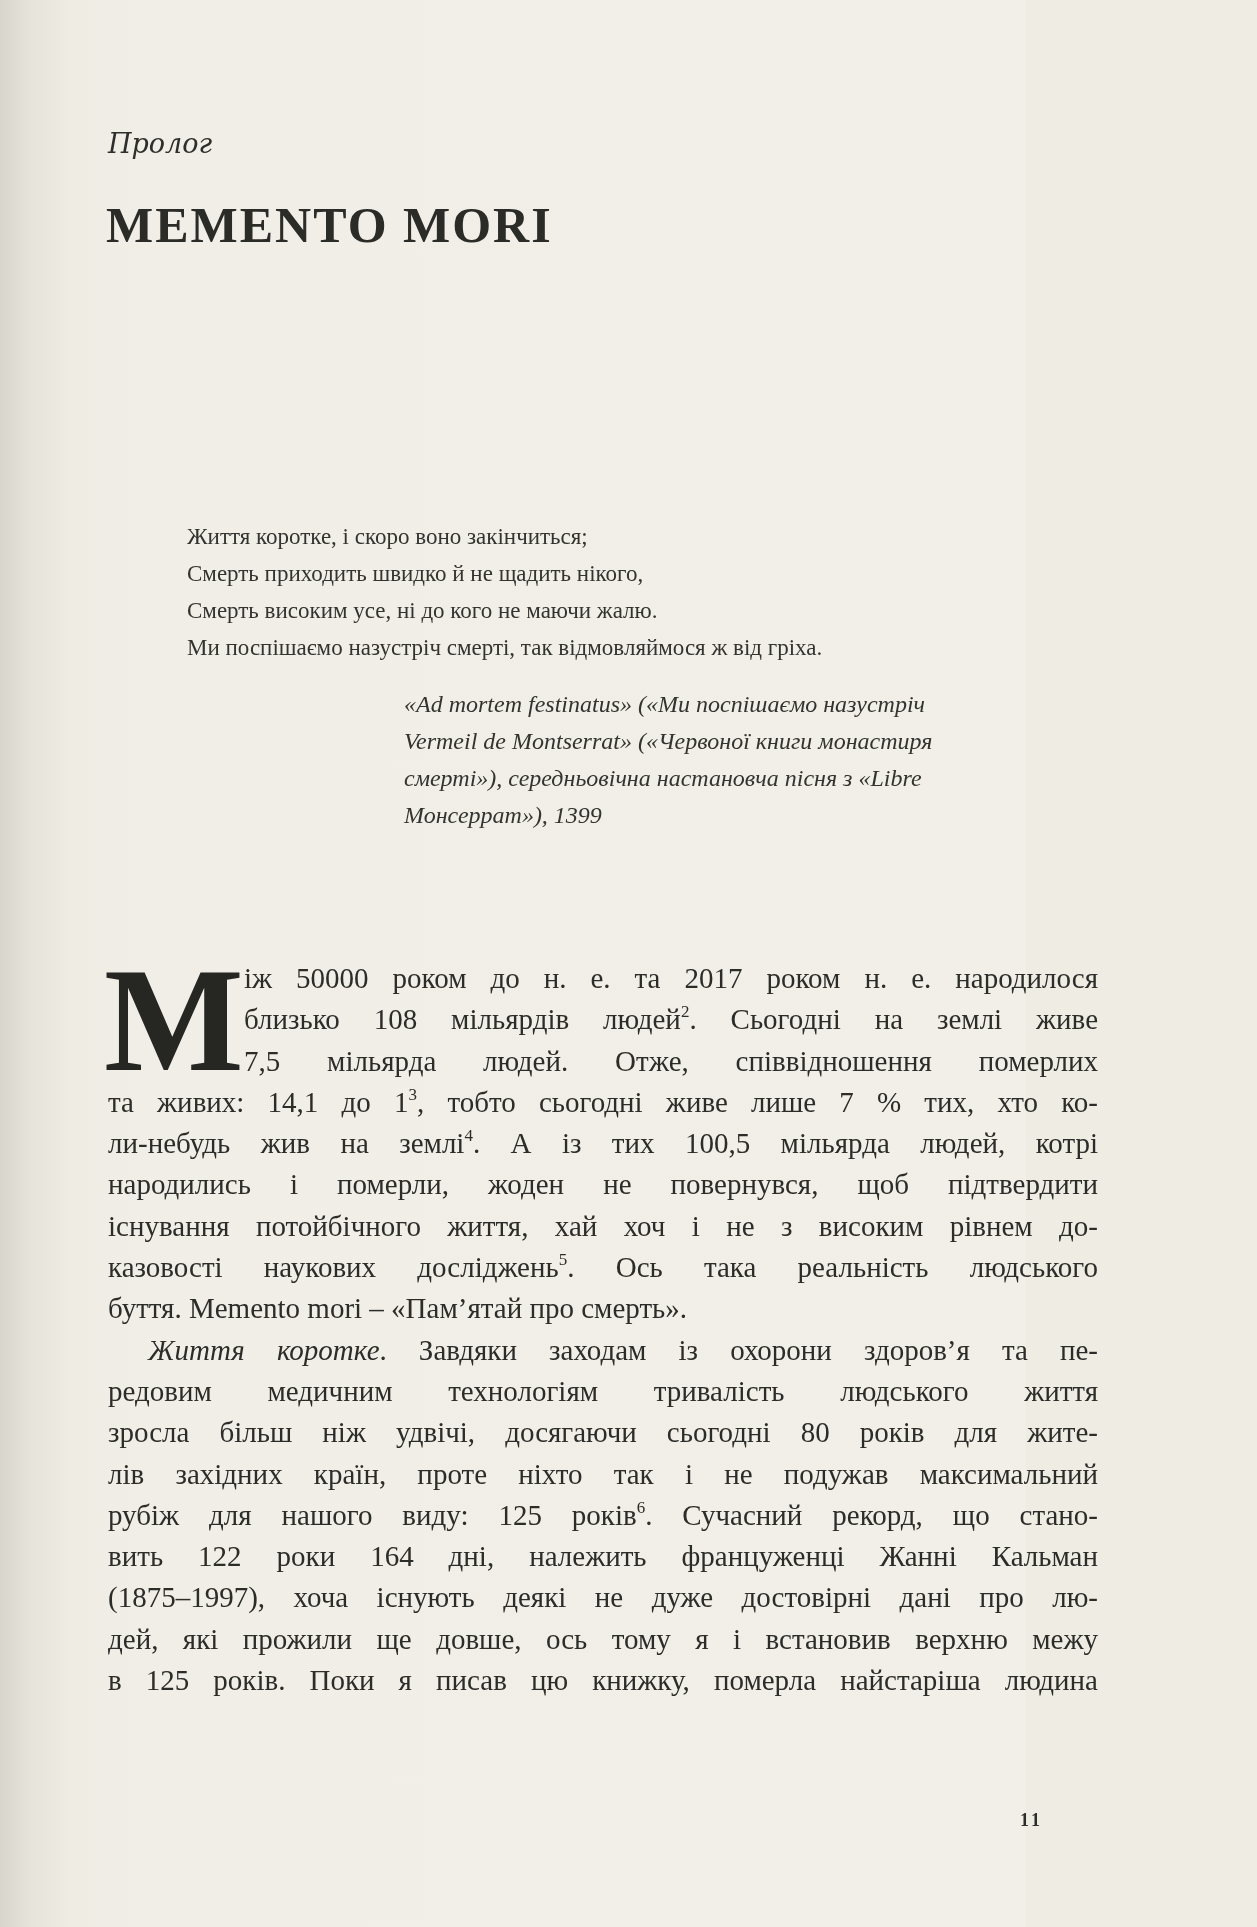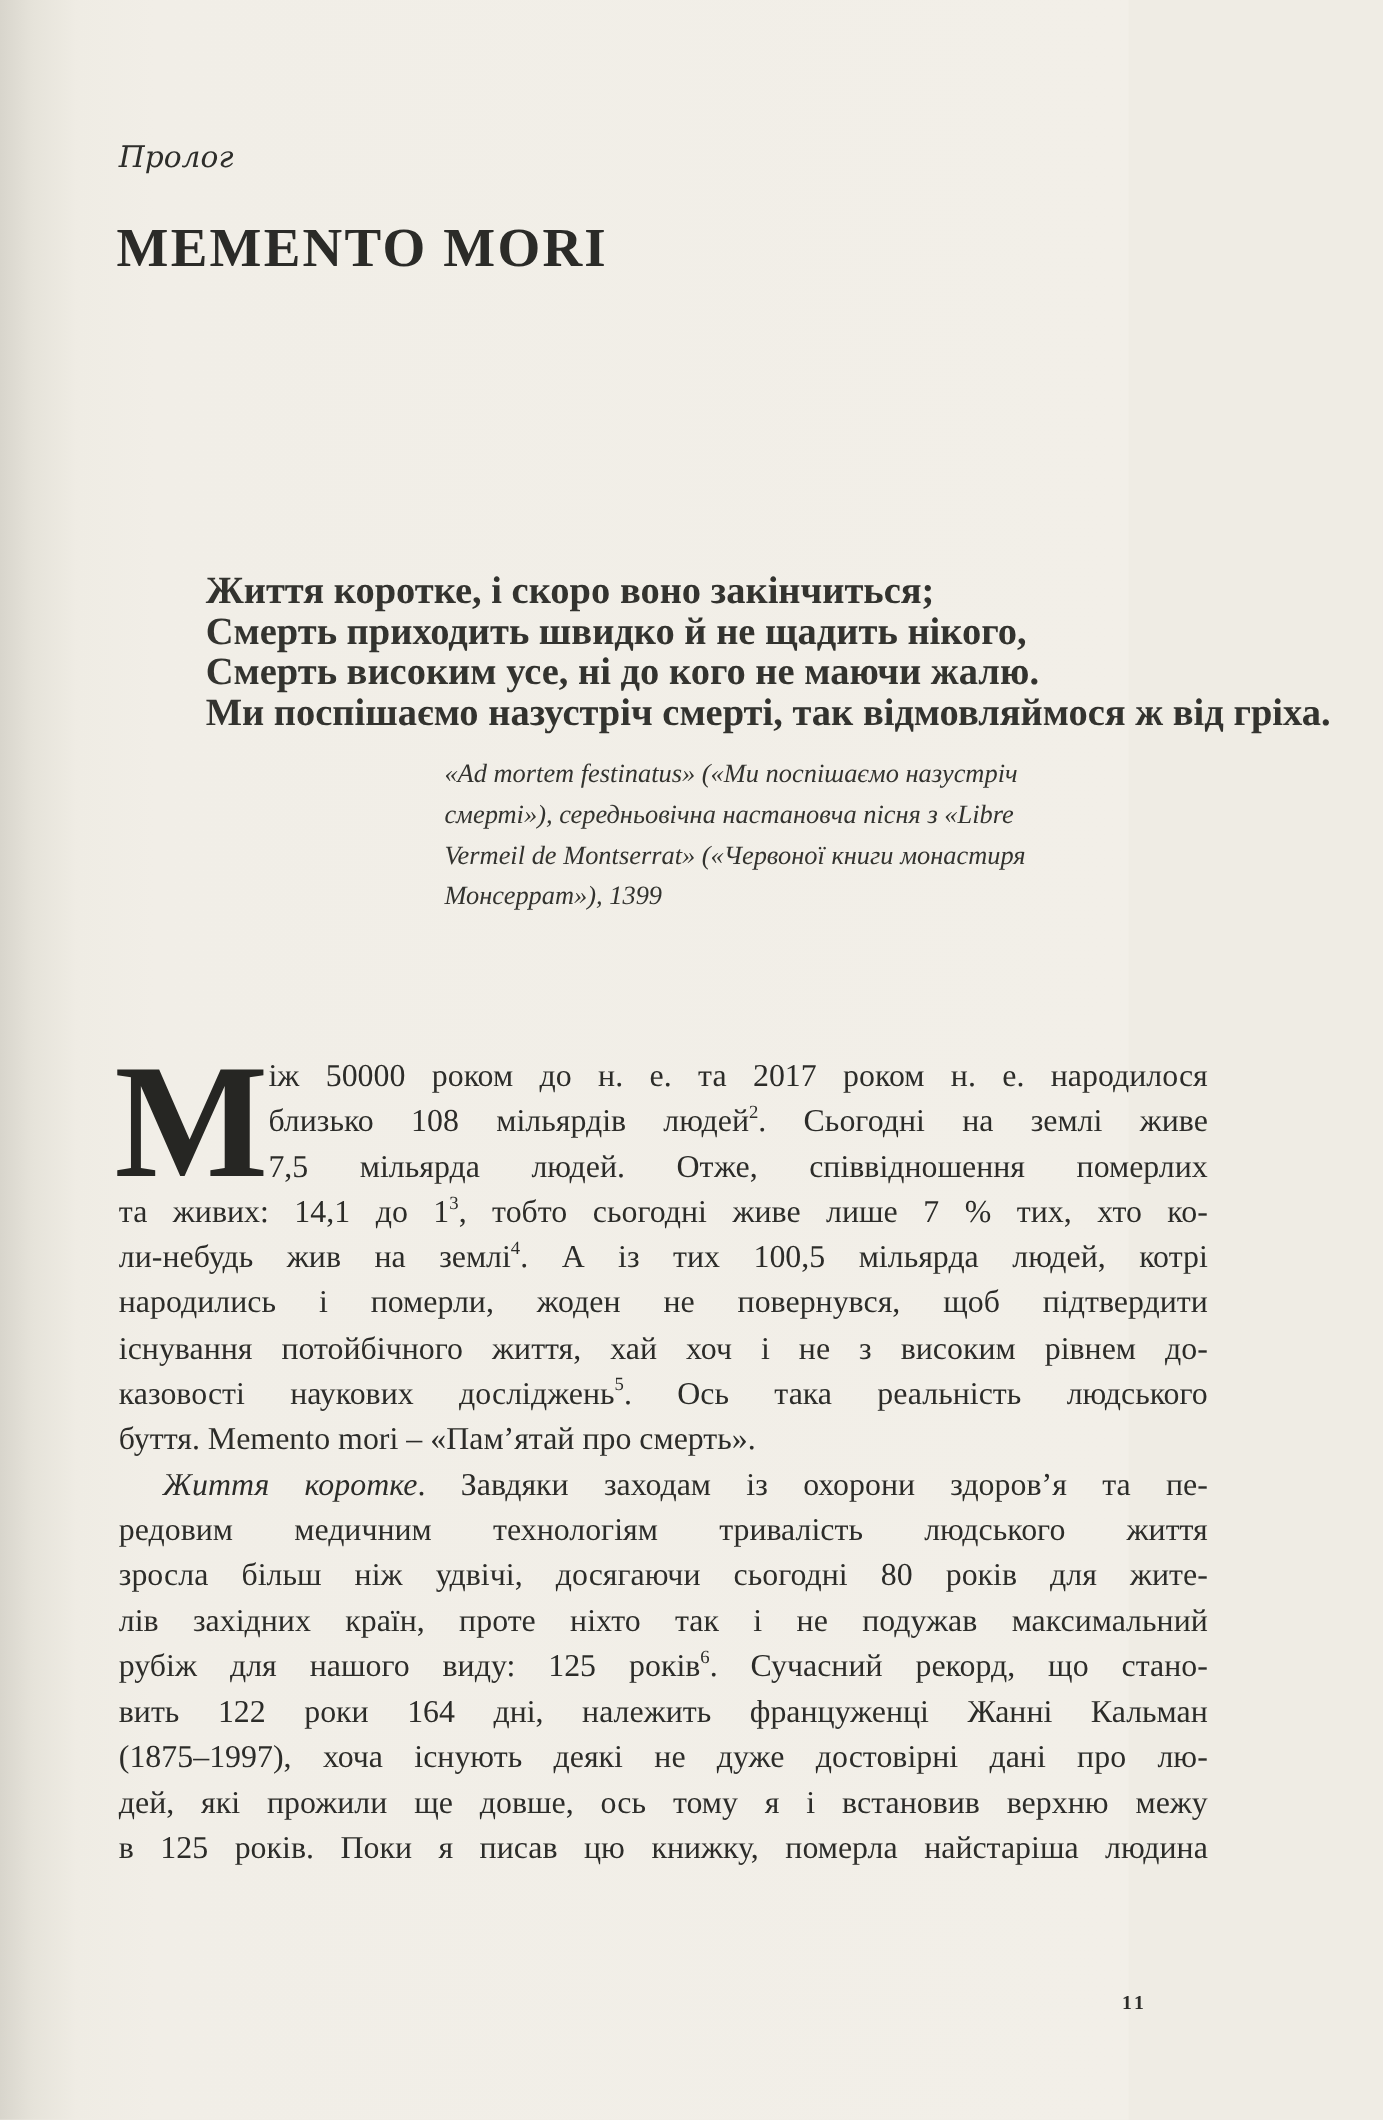--- a/index.html
+++ b/index.html
@@ -41,25 +41,24 @@
       color: #2b2b28;
     }
     .epigraph {
       position: absolute;
       left: 187px;
       top: 518px;
       width: 900px;
     }
     .epigraph-line {
       font-family: "Liberation Serif", "DejaVu Serif", serif;
-      font-size: 35px;
+      font-size: 23px;
       line-height: 37px;
       white-space: nowrap;
       color: #33332f;
-      font-weight: bold;
     }
     .attribution {
       position: absolute;
       left: 404px;
       top: 686px;
       width: 700px;
       font-family: "Liberation Serif", "DejaVu Serif", serif;
       font-style: italic;
       font-size: 24px;
       line-height: 37px;
@@ -121,22 +120,22 @@
 
   <div class="epigraph">
     <div class="epigraph-line">Життя коротке, і скоро воно закінчиться;</div>
     <div class="epigraph-line">Смерть приходить швидко й не щадить нікого,</div>
     <div class="epigraph-line">Смерть високим усе, ні до кого не маючи жалю.</div>
     <div class="epigraph-line">Ми поспішаємо назустріч смерті, так відмовляймося ж від гріха.</div>
   </div>
 
   <div class="attribution">
     <div>«Ad mortem festinatus» («Ми поспішаємо назустріч</div>
+    <div>Vermeil de Montserrat» («Червоної книги монастиря</div>
     <div>смерті»), середньовічна настановча пісня з «Libre</div>
-    <div>Vermeil de Montserrat» («Червоної книги монастиря</div>
     <div>Монсеррат»), 1399</div>
   </div>
 
   <div class="body-text">
     <div class="dropcap-block">
       <span class="dropcap">М</span>
       <div class="line dc-line">іж 50000 роком до н. е. та 2017 роком н. е. народилося</div>
       <div class="line dc-line"><span>близько 108 мільярдів людей</span><sup>2</sup><span>. Сьогодні на землі живе</span></div>
       <div class="line dc-line">7,5 мільярда людей. Отже, співвідношення померлих</div>
       <div class="line"><span>та живих: 14,1 до 1</span><sup>3</sup><span>, тобто сьогодні живе лише 7 % тих, хто ко-</span></div>

